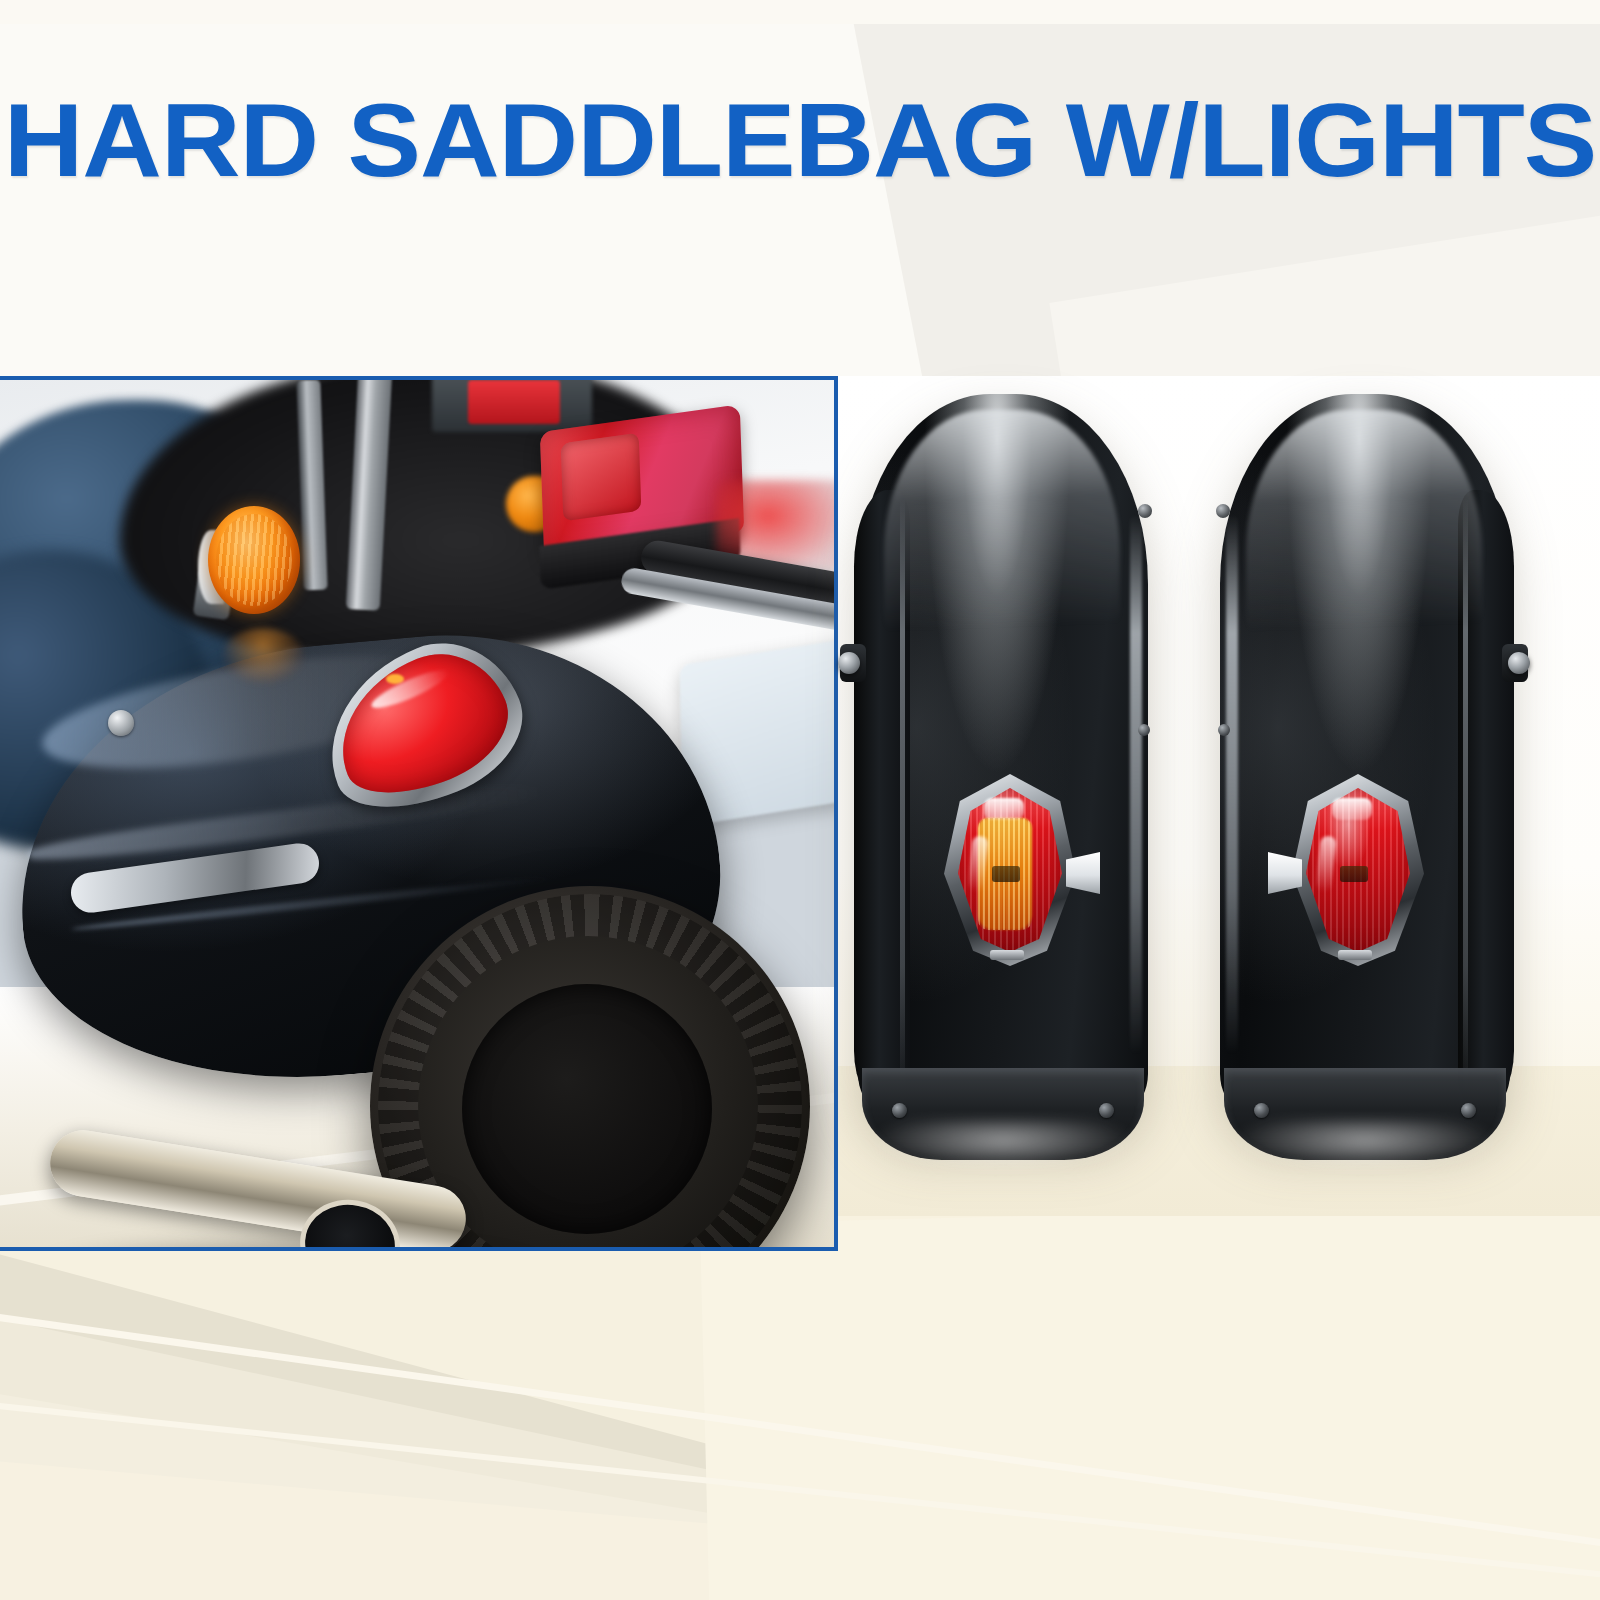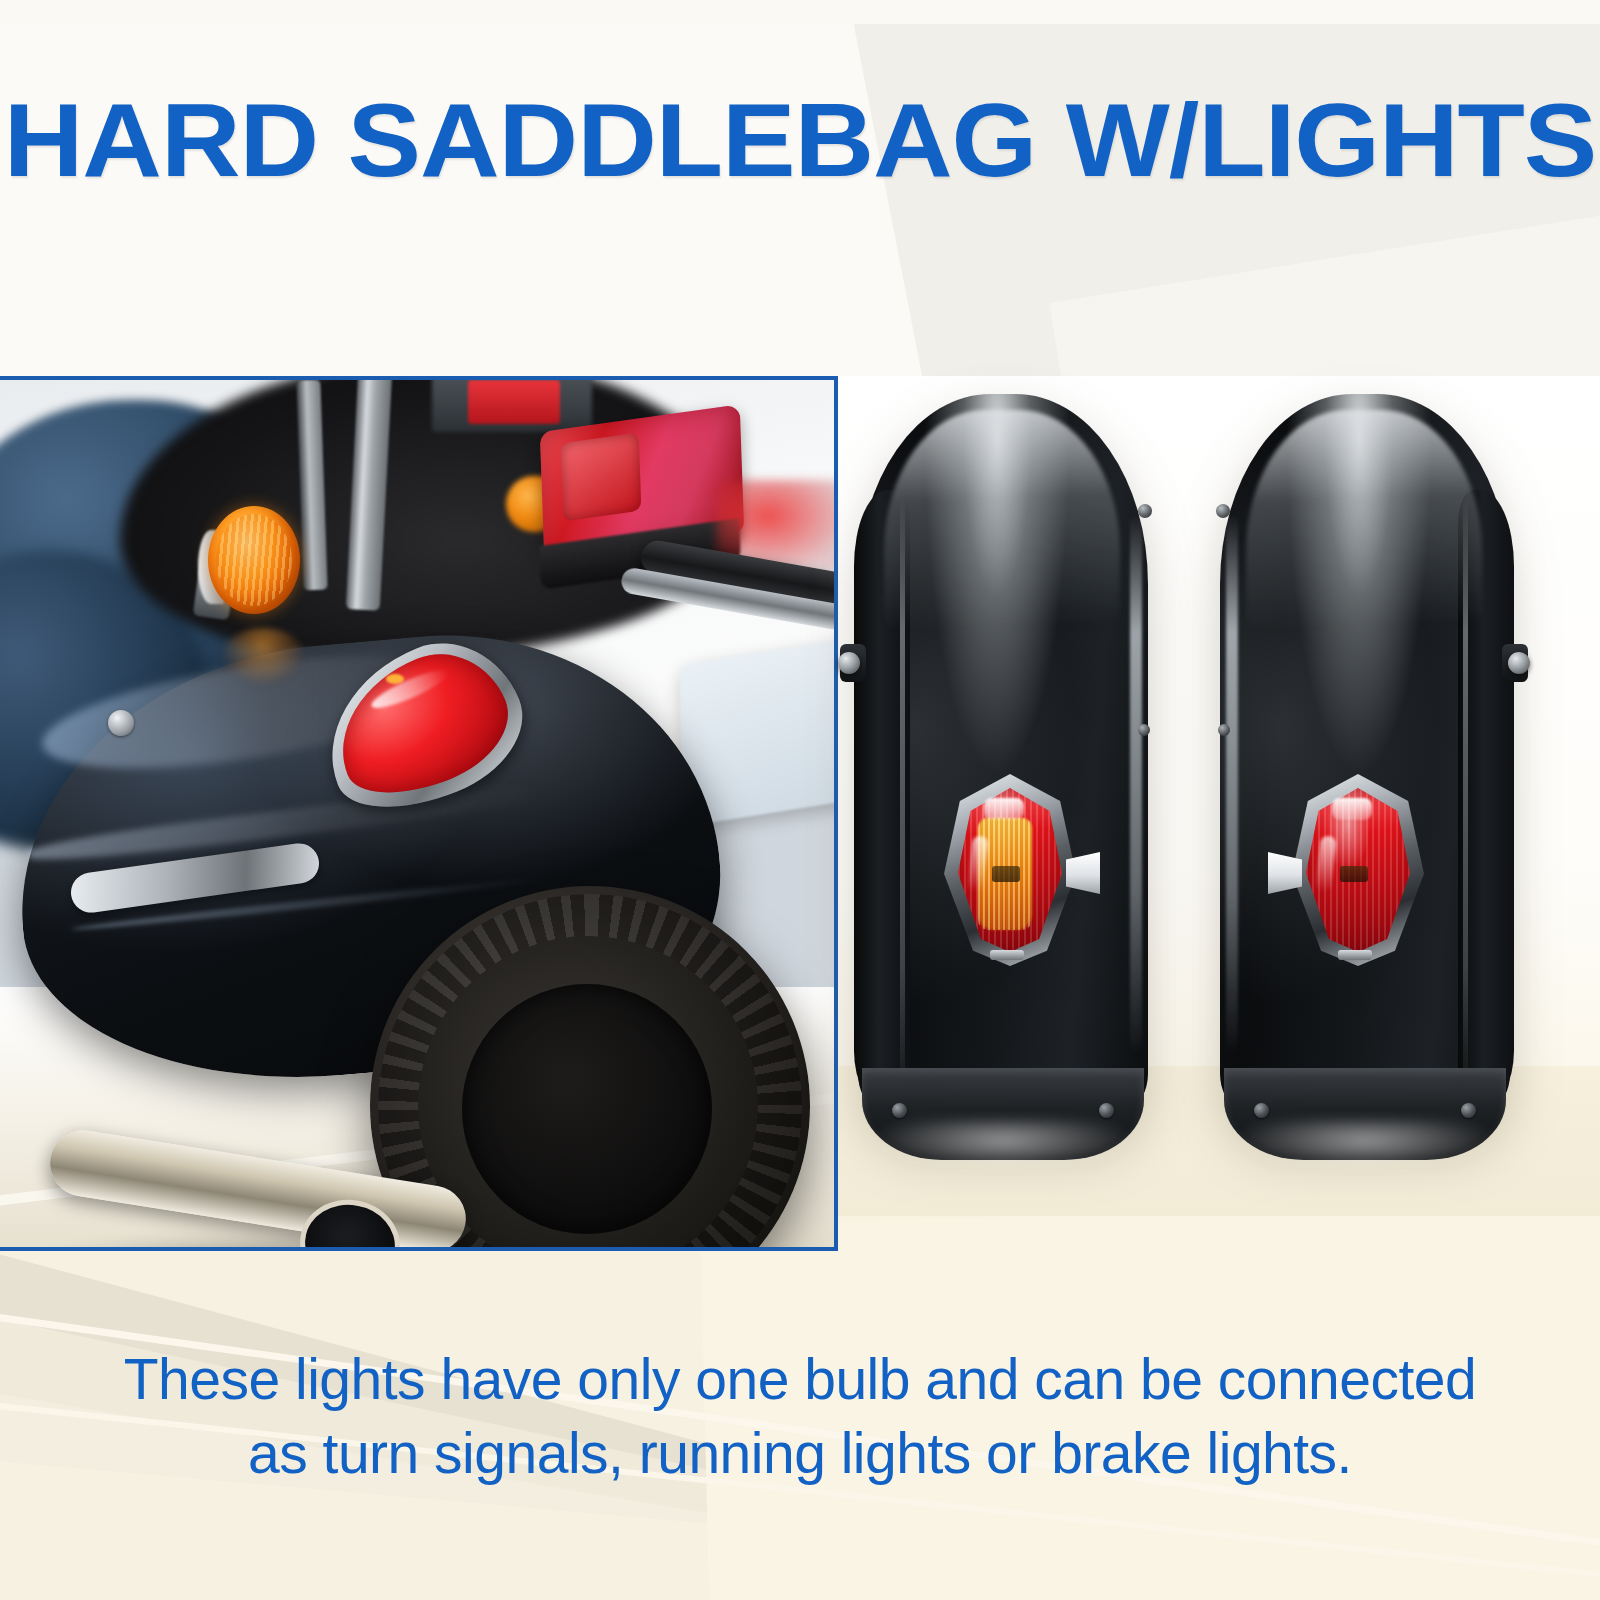--- a/index.html
+++ b/index.html
@@ -613,15 +613,14 @@
         <div class="tl-ribs"></div>
         <div class="tl-bulb"></div>
         <div class="tl-hl"></div>
         <div class="tl-hl2"></div>
         <div class="tl-bottom-clip"></div>
         <div class="tl-tab"></div>
       </div>
     </div>
   </div>
 
-  <div class="caption">These lights have only one bulb and can be connected as turn signals, running lights or brake lights.</div>
 
 </div>
 
 </body></html>

